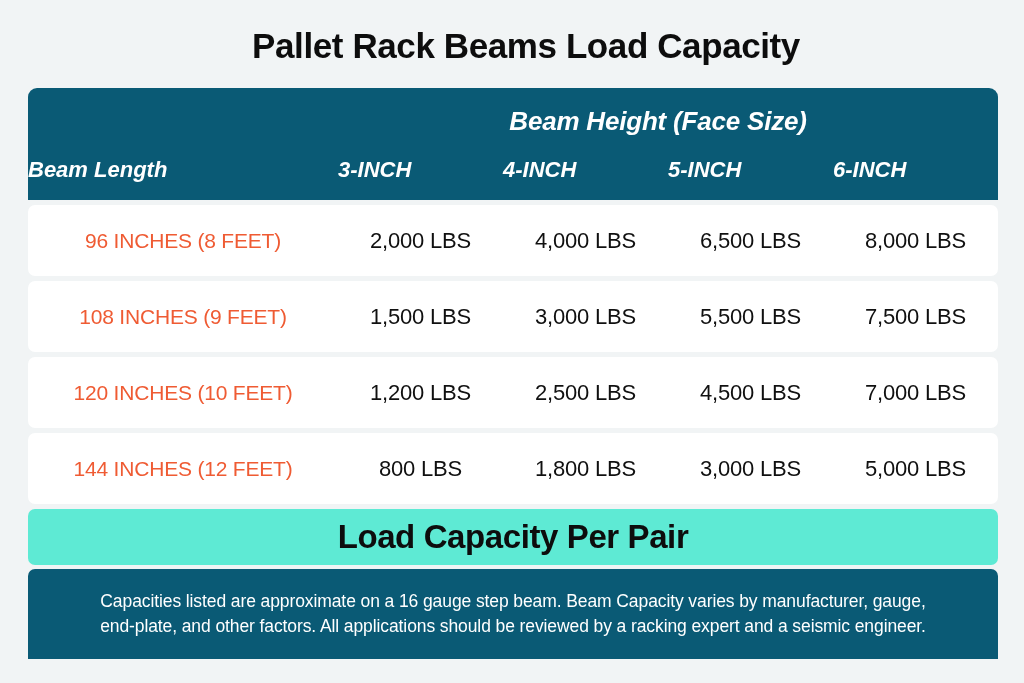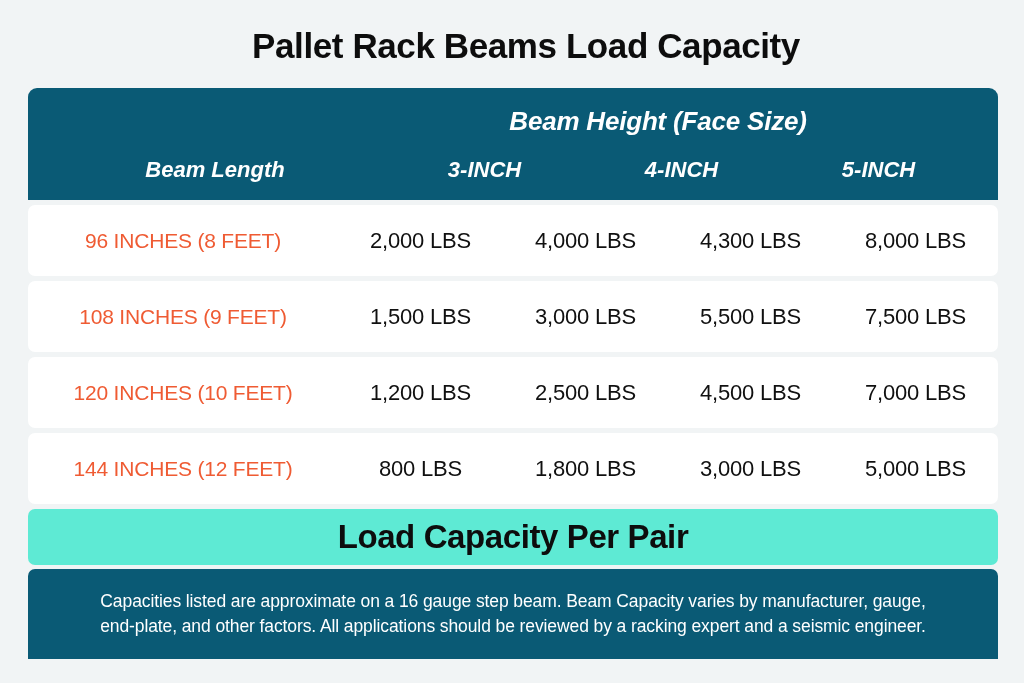--- a/index.html
+++ b/index.html
@@ -80,23 +80,21 @@
     width: 970px;
     height: 40px;
     display: flex;
     align-items: center;
   }
 
   .head-cell {
     color: #ffffff;
     font-size: 22px;
     font-weight: bold;
-    text-align: center;
     letter-spacing: 0px;
-    margin-left: 32px;
   }
 
   .c-len   { flex: 0 0 310px; font-size: 22px; }
   .c-num   { flex: 0 0 165px; }
   .c-num.last { flex: 0 0 165px; }
 
   
   .row-card {
     background: #ffffff;
     height: 71px;
@@ -183,21 +181,21 @@
         <div class="head-cell c-num">4-INCH</div>
         <div class="head-cell c-num">5-INCH</div>
         <div class="head-cell c-num last">6-INCH</div>
       </div>
     </div>
 
     <div class="row-card">
       <div class="cell cell-len">96 INCHES (8 FEET)</div>
       <div class="cell cell-val">2,000 LBS</div>
       <div class="cell cell-val">4,000 LBS</div>
-      <div class="cell cell-val">4,300 LBS</div>
+      <div class="cell cell-val">6,500 LBS</div>
       <div class="cell cell-val">8,000 LBS</div>
     </div>
 
     <div class="row-card">
       <div class="cell cell-len">108 INCHES (9 FEET)</div>
       <div class="cell cell-val">1,500 LBS</div>
       <div class="cell cell-val">3,000 LBS</div>
       <div class="cell cell-val">5,500 LBS</div>
       <div class="cell cell-val">7,500 LBS</div>
     </div>

